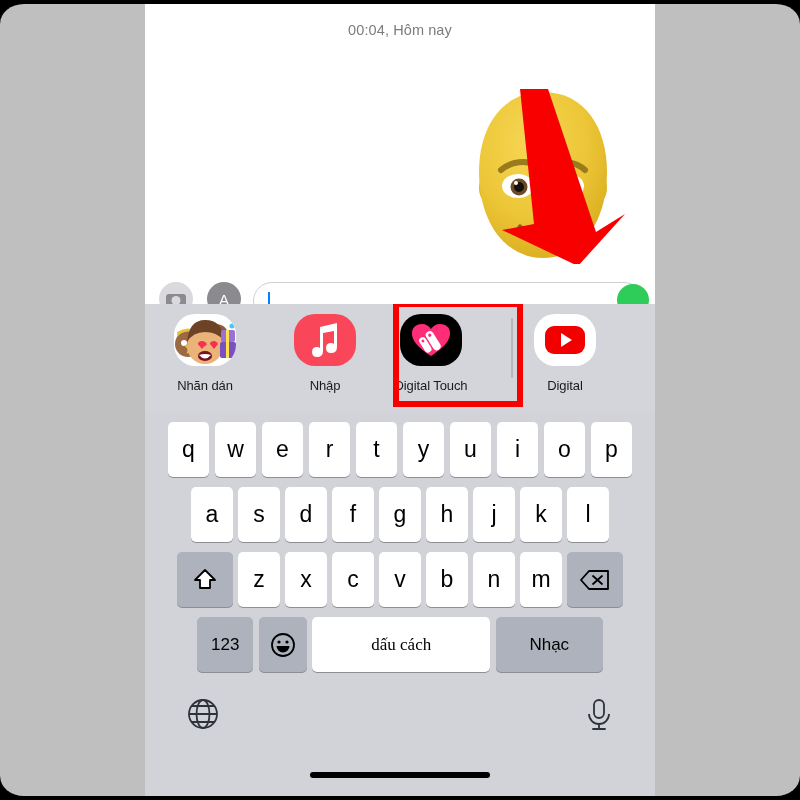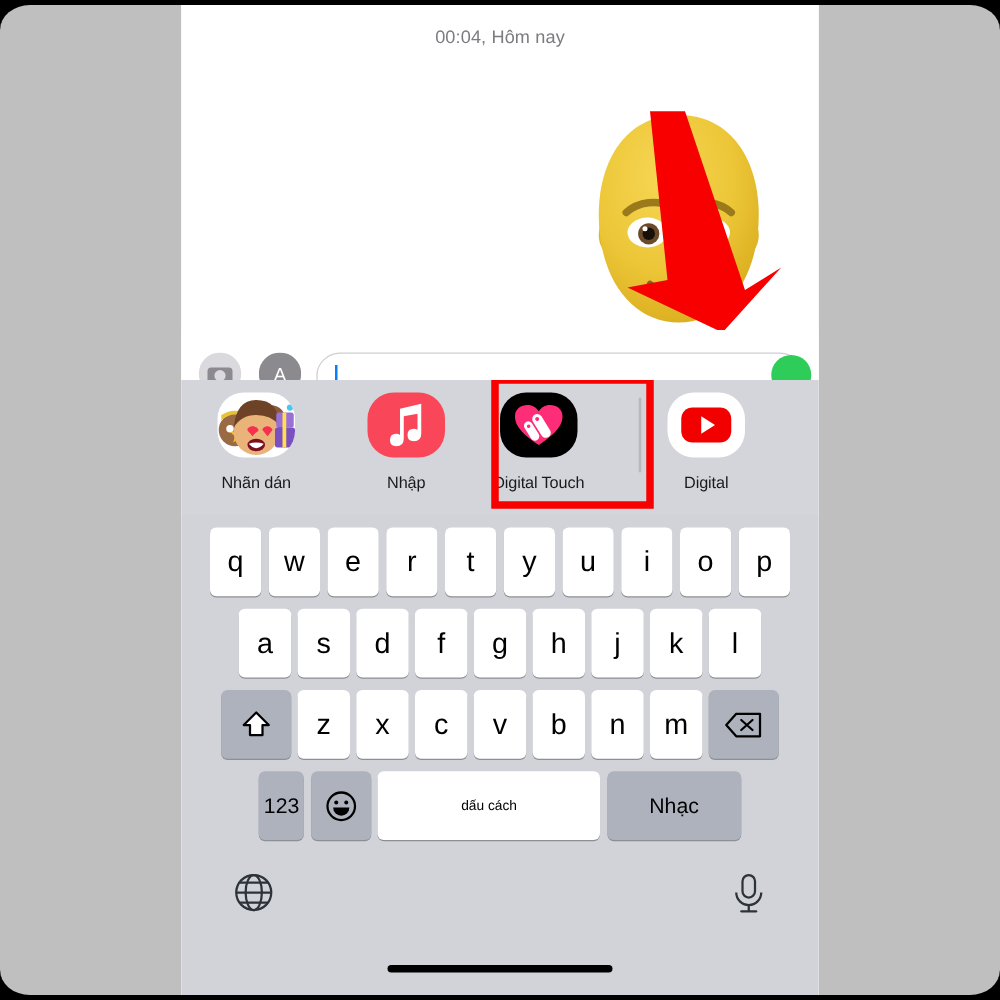--- a/index.html
+++ b/index.html
@@ -142,23 +142,23 @@
     display: flex; align-items: center; justify-content: center;
     font-size: 23px; color: #000; font-weight: 400;
     height: 55px; width: 41.5px;
   }
   .key.dark {
     background: #adb2bc;
     box-shadow: 0 1px 0 #8e8f94;
   }
   .key.shift { width: 56px; }
   .key.bksp { width: 56px; }
-  .key.k123 { width: 36px; font-size: 17px; }
+  .key.k123 { width: 56px; font-size: 17px; }
   .key.emoji { width: 48px; }
-  .key.space { width: 178px; font-size: 11px; }
+  .key.space { width: 178px; font-size: 17px; font-family: Liberation Serif, serif; }
   .key.enter { width: 107px; font-size: 17px; }
   #krow2 { padding-left: 0; }
   
   #kbbottom {
     position: absolute; left: 0; top: 272px;
     width: 510px; height: 112px;
   }
   #globe-btn { position: absolute; left: 42px; top: 14px; width: 32px; height: 32px; }
   #mic-btn   { position: absolute; right: 42px; top: 14px; width: 28px; height: 34px; }
   #home-indicator {

